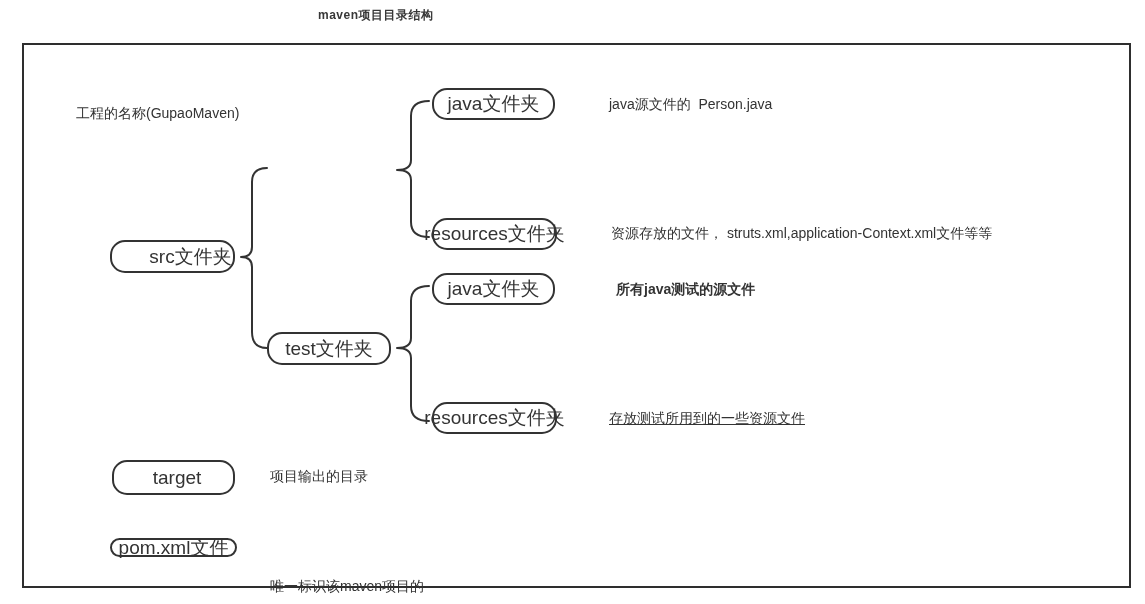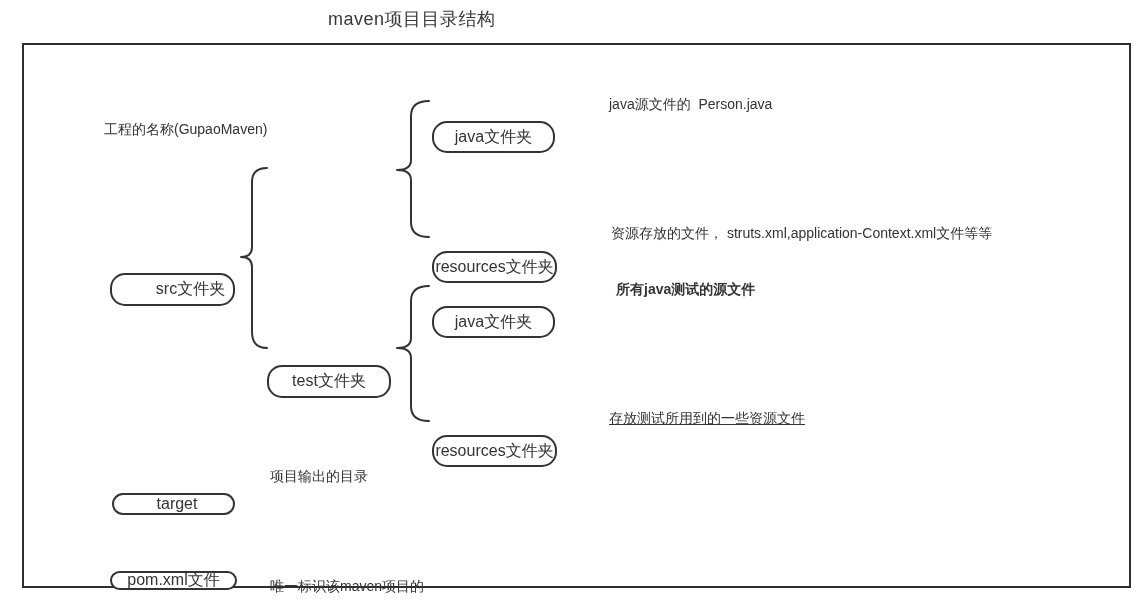--- a/index.html
+++ b/index.html
@@ -10,24 +10,24 @@
   }
   .stage {
     position: relative;
     width: 1145px;
     height: 604px;
     background: #ffffff;
     overflow: hidden;
   }
   .title {
     position: absolute;
-    left: 328px;
+    left: 318px;
     top: 7px;
-    font-size: 18px;
-    font-weight: normal;
+    font-size: 12px;
+    font-weight: bold;
     color: #383838;
     letter-spacing: 0.5px;
   }
   .frame {
     position: absolute;
     left: 22px;
     top: 43px;
     width: 1109px;
     height: 545px;
     border: 2px solid #2e2e2e;
@@ -42,44 +42,43 @@
     pointer-events: none;
   }
   .node {
     position: absolute;
     border: 2px solid #333333;
     border-radius: 15px;
     background: #ffffff;
     display: flex;
     align-items: center;
     justify-content: center;
-    font-size: 16px;
+    font-size: 19px;
     color: #333333;
     white-space: nowrap;
-    margin-top: 33px;
   }
   .note {
     position: absolute;
     font-size: 14px;
     color: #333333;
     white-space: pre;
     padding-left: 24px;
   }
   
   .n-src            { left: 110px; top: 240px; width: 125px; height: 33px; padding-left: 36px; }
   .n-main           { left: 268px; top: 154px; width: 124px; height: 32px; }
   .n-test           { left: 267px; top: 332px; width: 124px; height: 33px; }
   .n-java-main      { left: 432px; top:  88px; width: 123px; height: 32px; }
   .n-resources-main { left: 432px; top: 218px; width: 125px; height: 32px; }
   .n-java-test      { left: 432px; top: 273px; width: 123px; height: 32px; }
   .n-resources-test { left: 432px; top: 402px; width: 125px; height: 32px; }
-  .n-target         { left: 112px; top: 460px; width: 123px; height: 22px; padding-left: 7px; }
+  .n-target         { left: 112px; top: 460px; width: 123px; height: 35px; padding-left: 7px; }
   .n-pom            { left: 110px; top: 538px; width: 127px; height: 19px; }
   
-  .t-project        { left:  52px; top: 121px; margin-left: 28px; }
+  .t-project        { left:  52px; top: 105px; }
   .t-java-main      { left: 585px; top:  96px; }
   .t-resources-main { left: 587px; top: 225px; }
   .t-java-test      { left: 592px; top: 281px; font-weight: bold; }
   .t-resources-test { left: 585px; top: 410px; text-decoration: underline; }
   .t-target         { left: 246px; top: 468px; }
   .t-pom            { left: 246px; top: 546px; margin-top: 32px; }
 </style>
 </head>
 <body>
 

